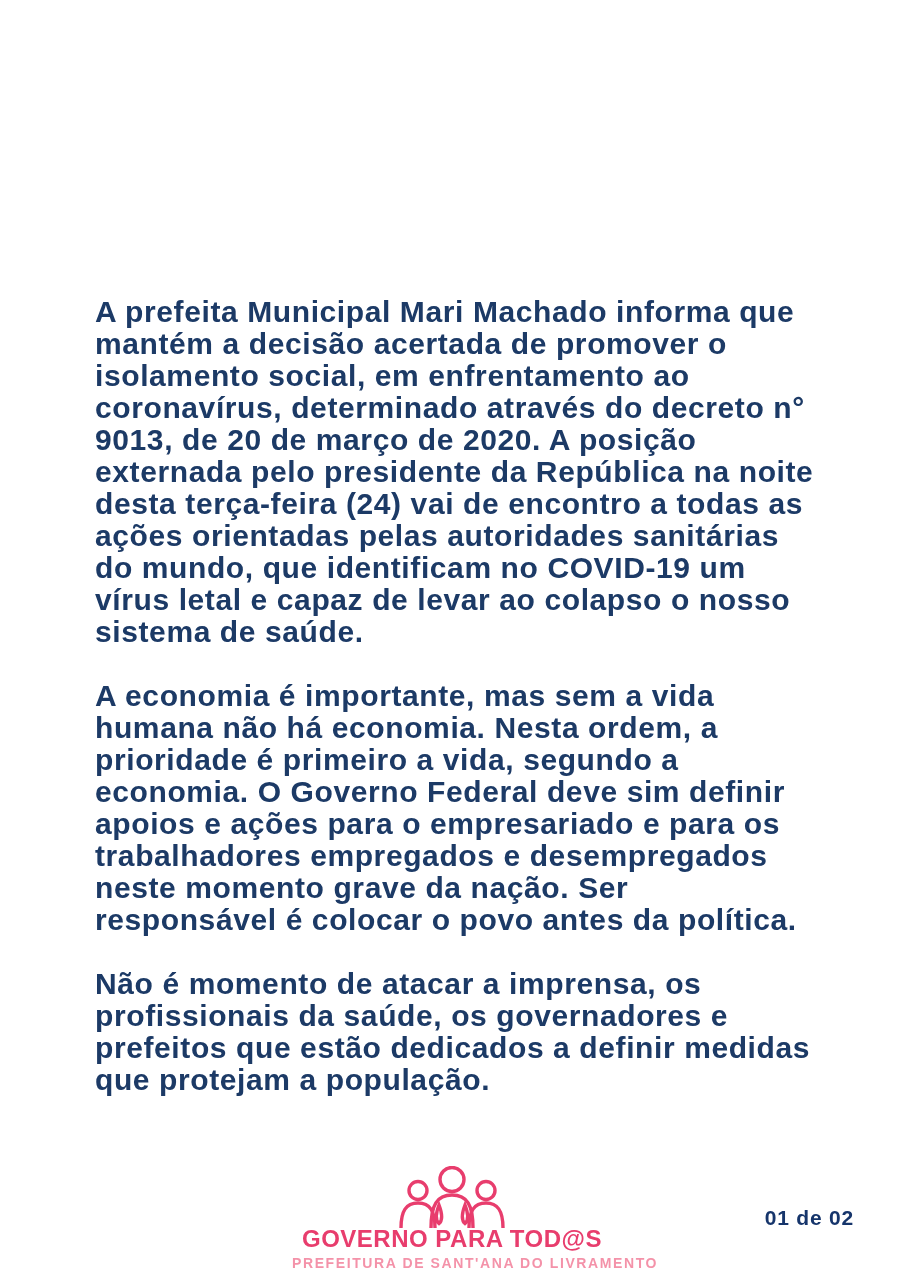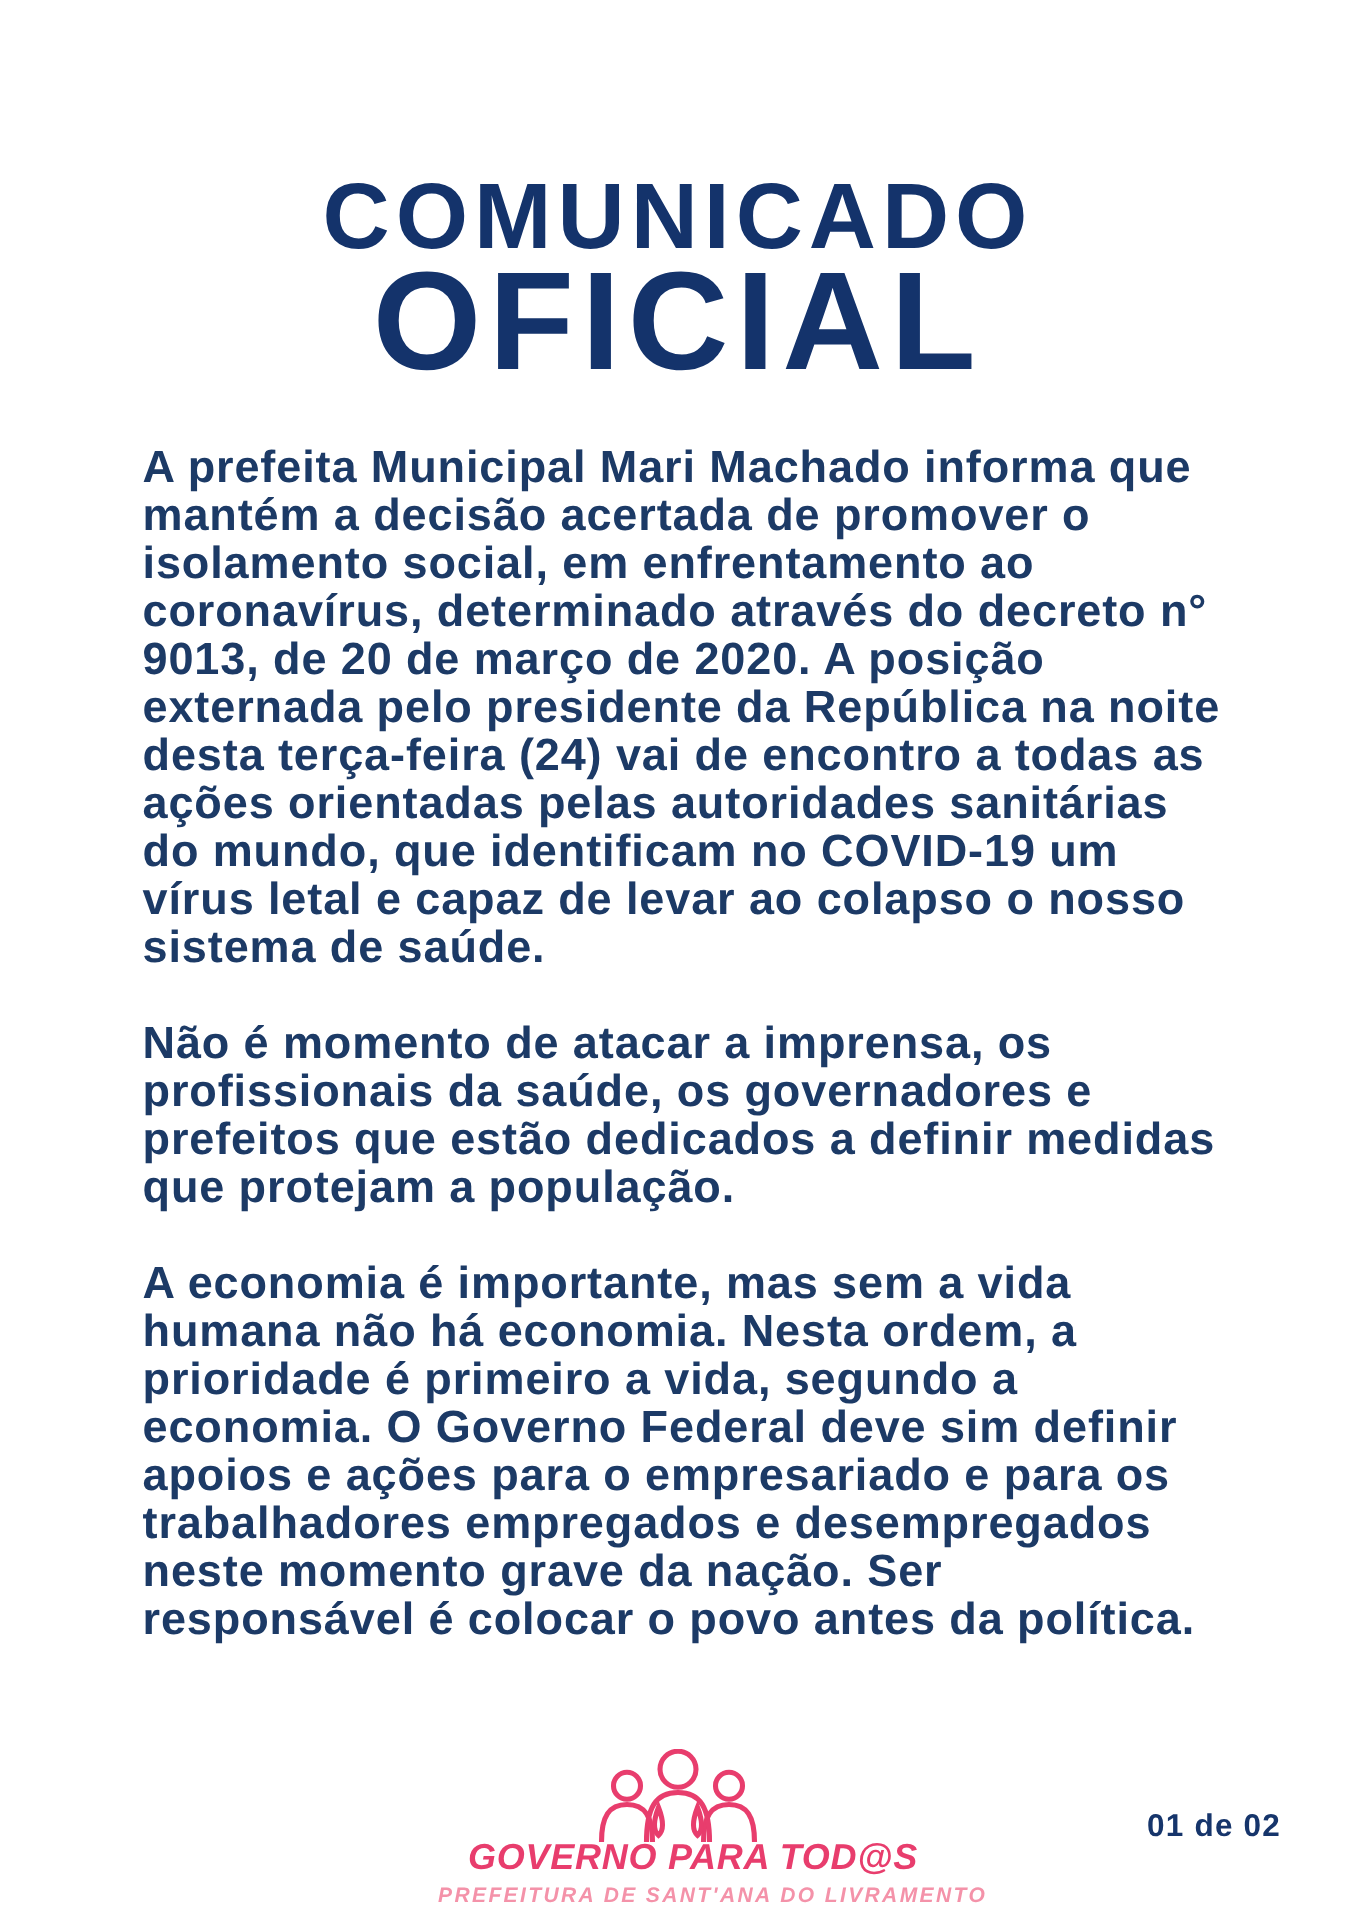--- a/index.html
+++ b/index.html
@@ -54,22 +54,21 @@
     font-weight: 600;
     letter-spacing: 0.6px;
   }
   .doc-body p { margin: 0 0 32px 0; }
   .footer-logo {
     position: absolute;
     left: 50%;
     transform: translateX(-50%);
     bottom: 9px;
     width: 320px;
-    text-align: right;
-    font-style: italic;
+    text-align: center;
   }
   .people-icon {
     display: block;
     margin: 0 auto -3px auto;
     width: 132px;
     height: 62px;
   }
   .logo-title {
     font-size: 24px;
     font-weight: 800;
@@ -94,29 +93,25 @@
     letter-spacing: 0.8px;
     color: #16356B;
   }
 </style>
 </head>
 <body>
 
 <div class="page">
 
 
-  <div class="title-block">
-    <div class="title-line1">COMUNICADO</div>
-    <div class="title-line2">OFICIAL</div>
-  </div>
 
   <div class="doc-body">
     <p>A prefeita Municipal Mari Machado informa que mantém a decisão acertada de promover o isolamento social, em enfrentamento ao coronavírus, determinado através do decreto n° 9013, de 20 de março de 2020. A posição externada pelo presidente da República na noite desta terça-feira (24) vai de encontro a todas as ações orientadas pelas autoridades sanitárias do mundo, que identificam no COVID-19 um vírus letal e capaz de levar ao colapso o nosso sistema de saúde.</p>
+    <p>A economia é importante, mas sem a vida humana não há economia. Nesta ordem, a prioridade é primeiro a vida, segundo a economia. O Governo Federal deve sim definir apoios e ações para o empresariado e para os trabalhadores empregados e desempregados neste momento grave da nação. Ser responsável é colocar o povo antes da política.</p>
     <p>Não é momento de atacar a imprensa, os profissionais da saúde, os governadores e prefeitos que estão dedicados a definir medidas que protejam a população.</p>
-    <p>A economia é importante, mas sem a vida humana não há economia. Nesta ordem, a prioridade é primeiro a vida, segundo a economia. O Governo Federal deve sim definir apoios e ações para o empresariado e para os trabalhadores empregados e desempregados neste momento grave da nação. Ser responsável é colocar o povo antes da política.</p>
   </div>
 
   <div class="footer-logo">
     <svg class="people-icon" viewBox="0 0 132 62" fill="none" xmlns="http://www.w3.org/2000/svg">
       <g stroke="#E83D6D" stroke-width="3.4" fill="none" stroke-linecap="round">
 
         <circle cx="32" cy="24.5" r="9"></circle>
         <path d="M 15 62 C 15 45 20 37 32 37 C 44 37 49 45 49 62"></path>
 
         <circle cx="100" cy="24.5" r="9"></circle>

